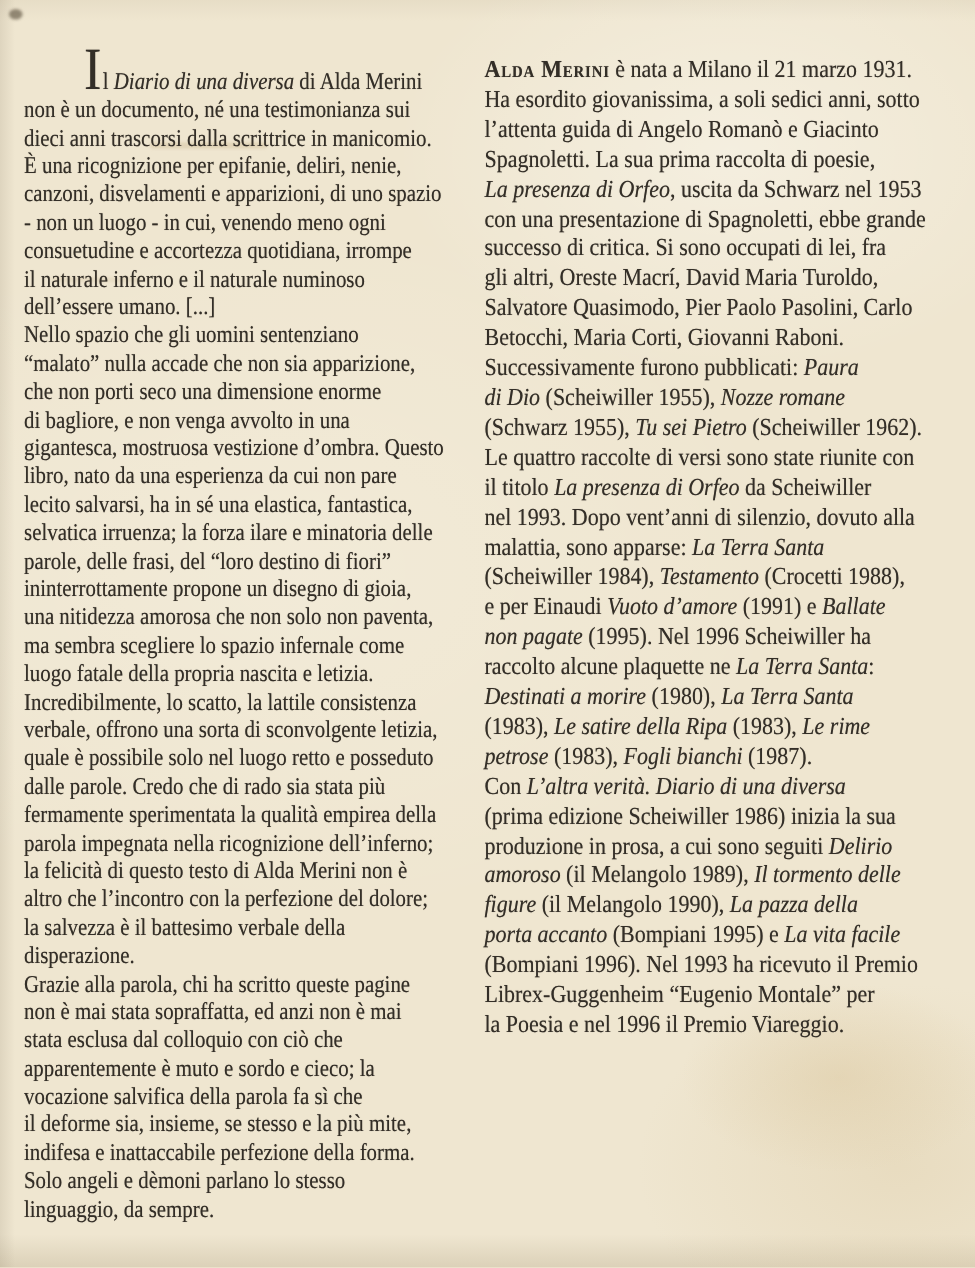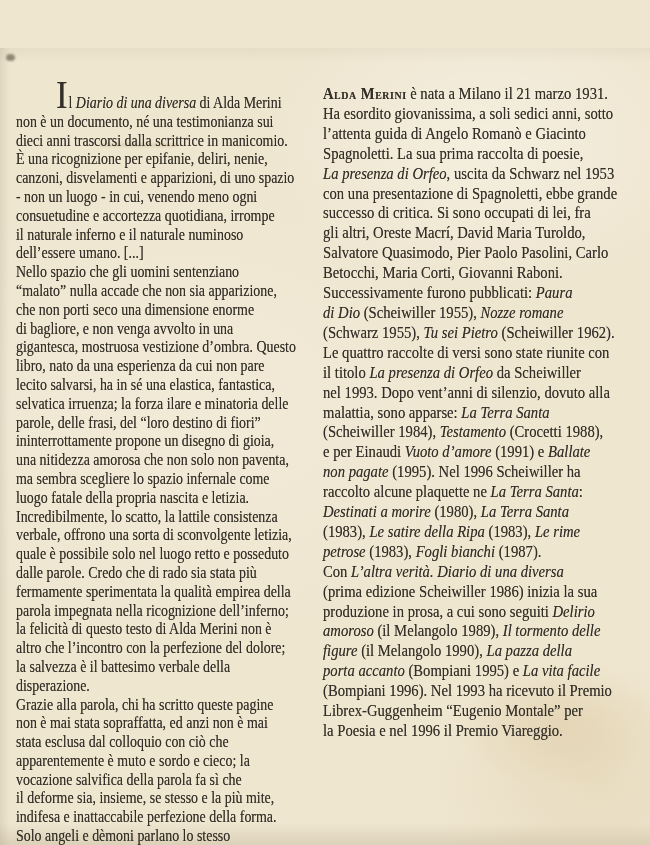--- a/index.html
+++ b/index.html
@@ -18,21 +18,20 @@
   .page{
     position:absolute;inset:0;
     background-image:
       radial-gradient(ellipse 150px 90px at 86% 85%, rgba(210,186,138,.30), rgba(210,186,138,0) 70%),
       radial-gradient(ellipse 240px 170px at 92% 92%, rgba(214,193,150,.28), rgba(214,193,150,0) 72%),
       radial-gradient(ellipse 300px 200px at 75% 12%, rgba(255,255,252,.35), rgba(255,255,252,0) 75%),
       radial-gradient(ellipse 420px 300px at 30% 45%, rgba(255,255,250,.18), rgba(255,255,250,0) 80%),
       linear-gradient(90deg, rgba(120,108,86,.14) 0px, rgba(120,108,86,0) 10px),
       linear-gradient(0deg, rgba(150,133,100,.22) 0px, rgba(150,133,100,0) 22px),
       linear-gradient(180deg, rgba(160,145,115,.10) 0px, rgba(160,145,115,0) 14px);
-    margin-top: 48px;
   }
   .speck{
     position:absolute;left:6px;top:6px;width:9px;height:7px;
     background:rgba(70,58,40,.55);border-radius:50%;
     filter:blur(1px);
   }
   .smudge{
     position:absolute;background:rgba(190,165,120,.28);
     border-radius:3px;filter:blur(1px);
   }

